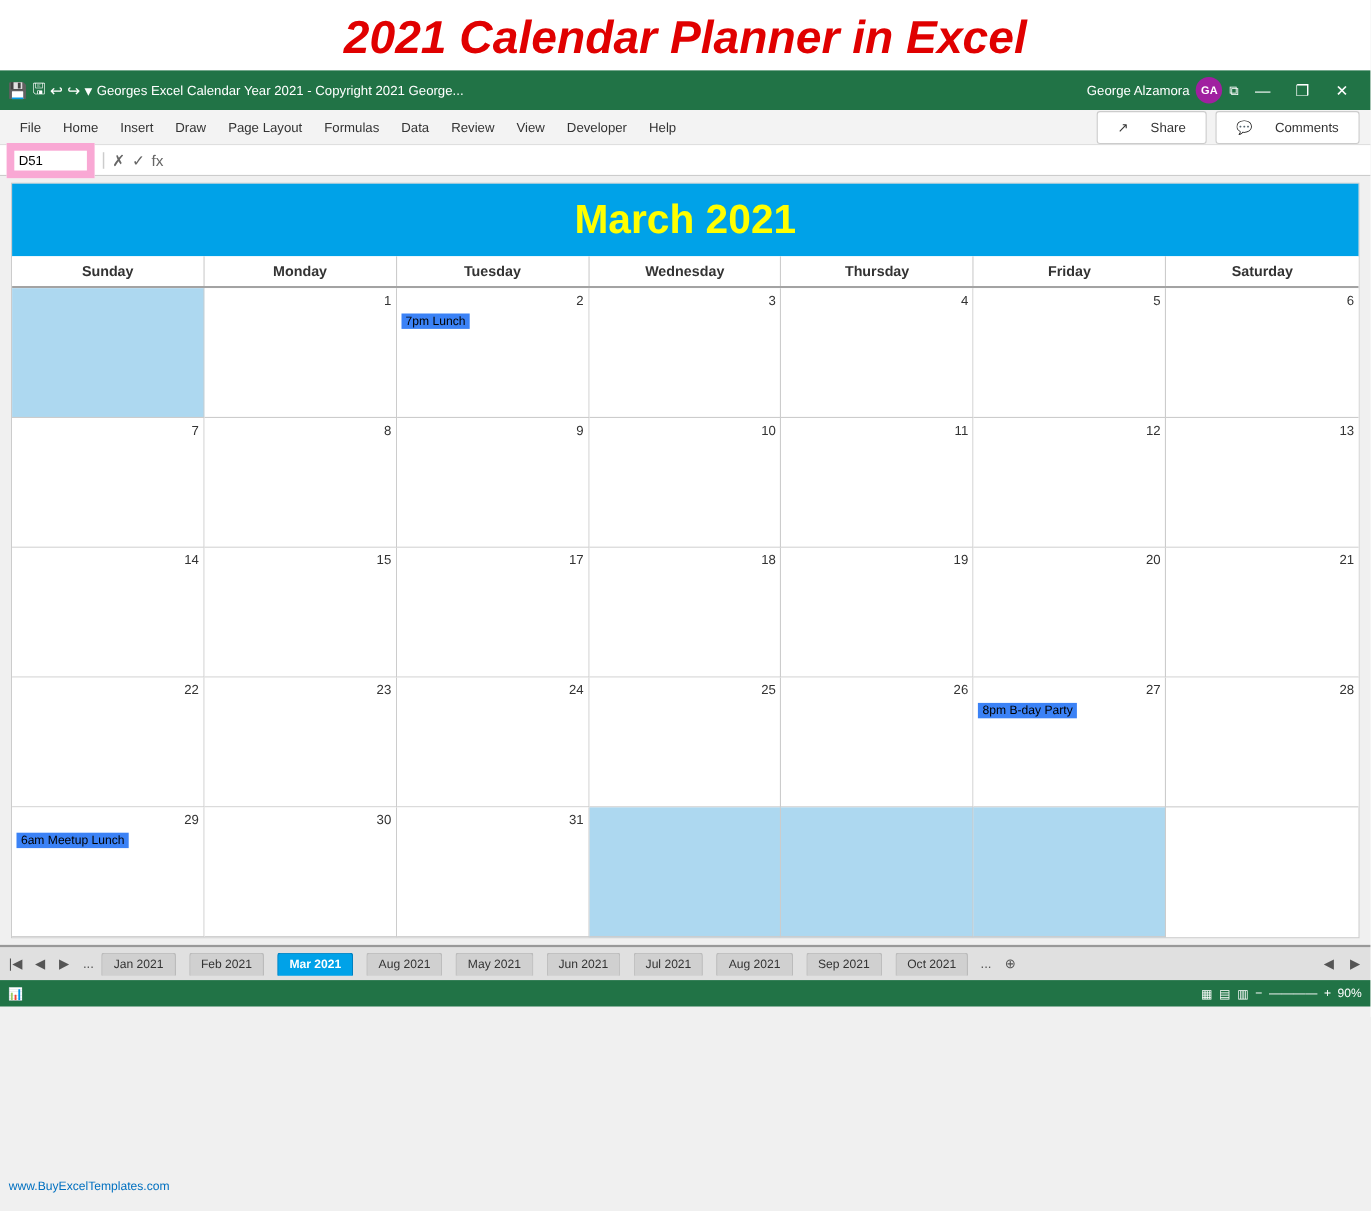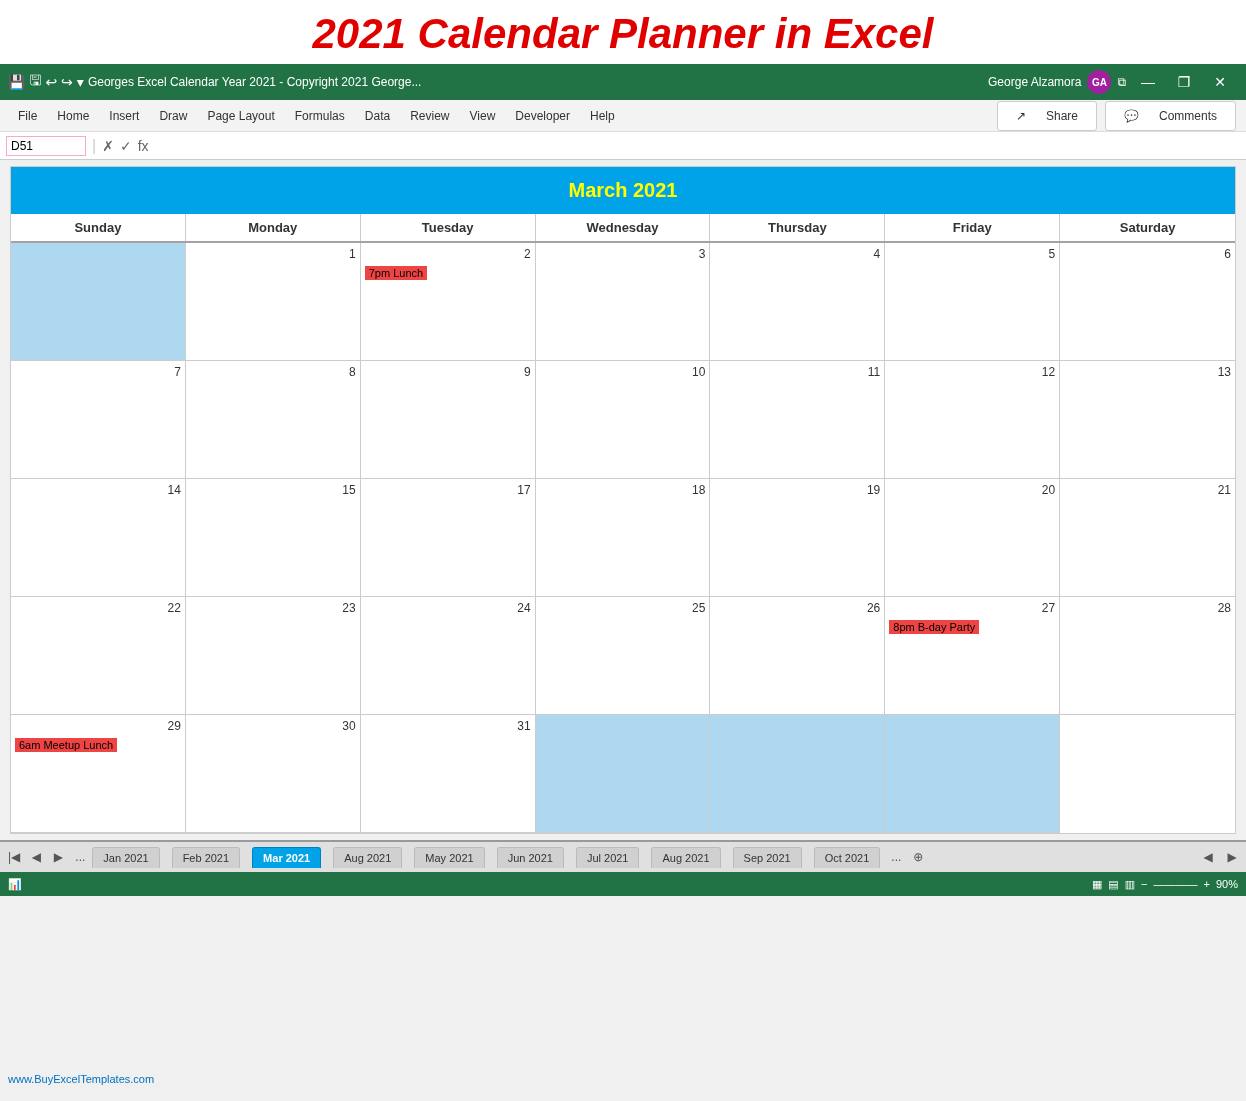--- a/index.html
+++ b/index.html
@@ -60,38 +60,38 @@
       font-size: 12px; cursor: pointer; border-radius: 3px; display: flex; align-items: center; gap: 4px;
     }
 
     
     .formula-bar {
       background: white;
       display: flex; align-items: center; height: 28px;
       border-bottom: 1px solid #ccc;
       padding: 0 6px; gap: 4px;
     }
-    .cell-ref { width: 80px; border: 1px solid #f9a8d4; font-size: 12px; padding: 2px 4px; }
+    .cell-ref { width: 80px; border: 7px solid #f9a8d4; font-size: 12px; padding: 2px 4px; }
     .formula-sep { color: #ccc; font-size: 16px; margin: 0 2px; }
     .formula-icons { display: flex; gap: 6px; align-items: center; color: #666; font-size: 14px; }
     .formula-input { flex: 1; border: none; font-size: 12px; outline: none; padding: 2px 4px; }
 
     
     .calendar-container {
       background: white;
       margin: 6px 10px;
       border: 1px solid #ccc;
     }
 
     
     .calendar-header {
       background: #00a2e8;
       text-align: center;
       padding: 12px 0;
-      font-size: 20px;
+      font-size: 37px;
       font-weight: bold;
       color: #ffff00;
     }
 
     
     .day-headers {
       display: grid;
       grid-template-columns: repeat(7, 1fr);
       background: white;
       border-bottom: 2px solid #a3a3a3;
@@ -128,21 +128,21 @@
     .day-num {
       text-align: right;
       font-size: 12px;
       color: #333;
       font-weight: normal;
       display: block;
       margin-bottom: 2px;
     }
 
     .event-yellow {
-      background: #ef4444;
+      background: #3b82f6;
       font-size: 11px;
       padding: 1px 4px;
       margin-top: 2px;
       display: inline-block;
       white-space: nowrap;
     }
 
     
     .sheet-tabs-bar {
       background: #e0e0e0;

